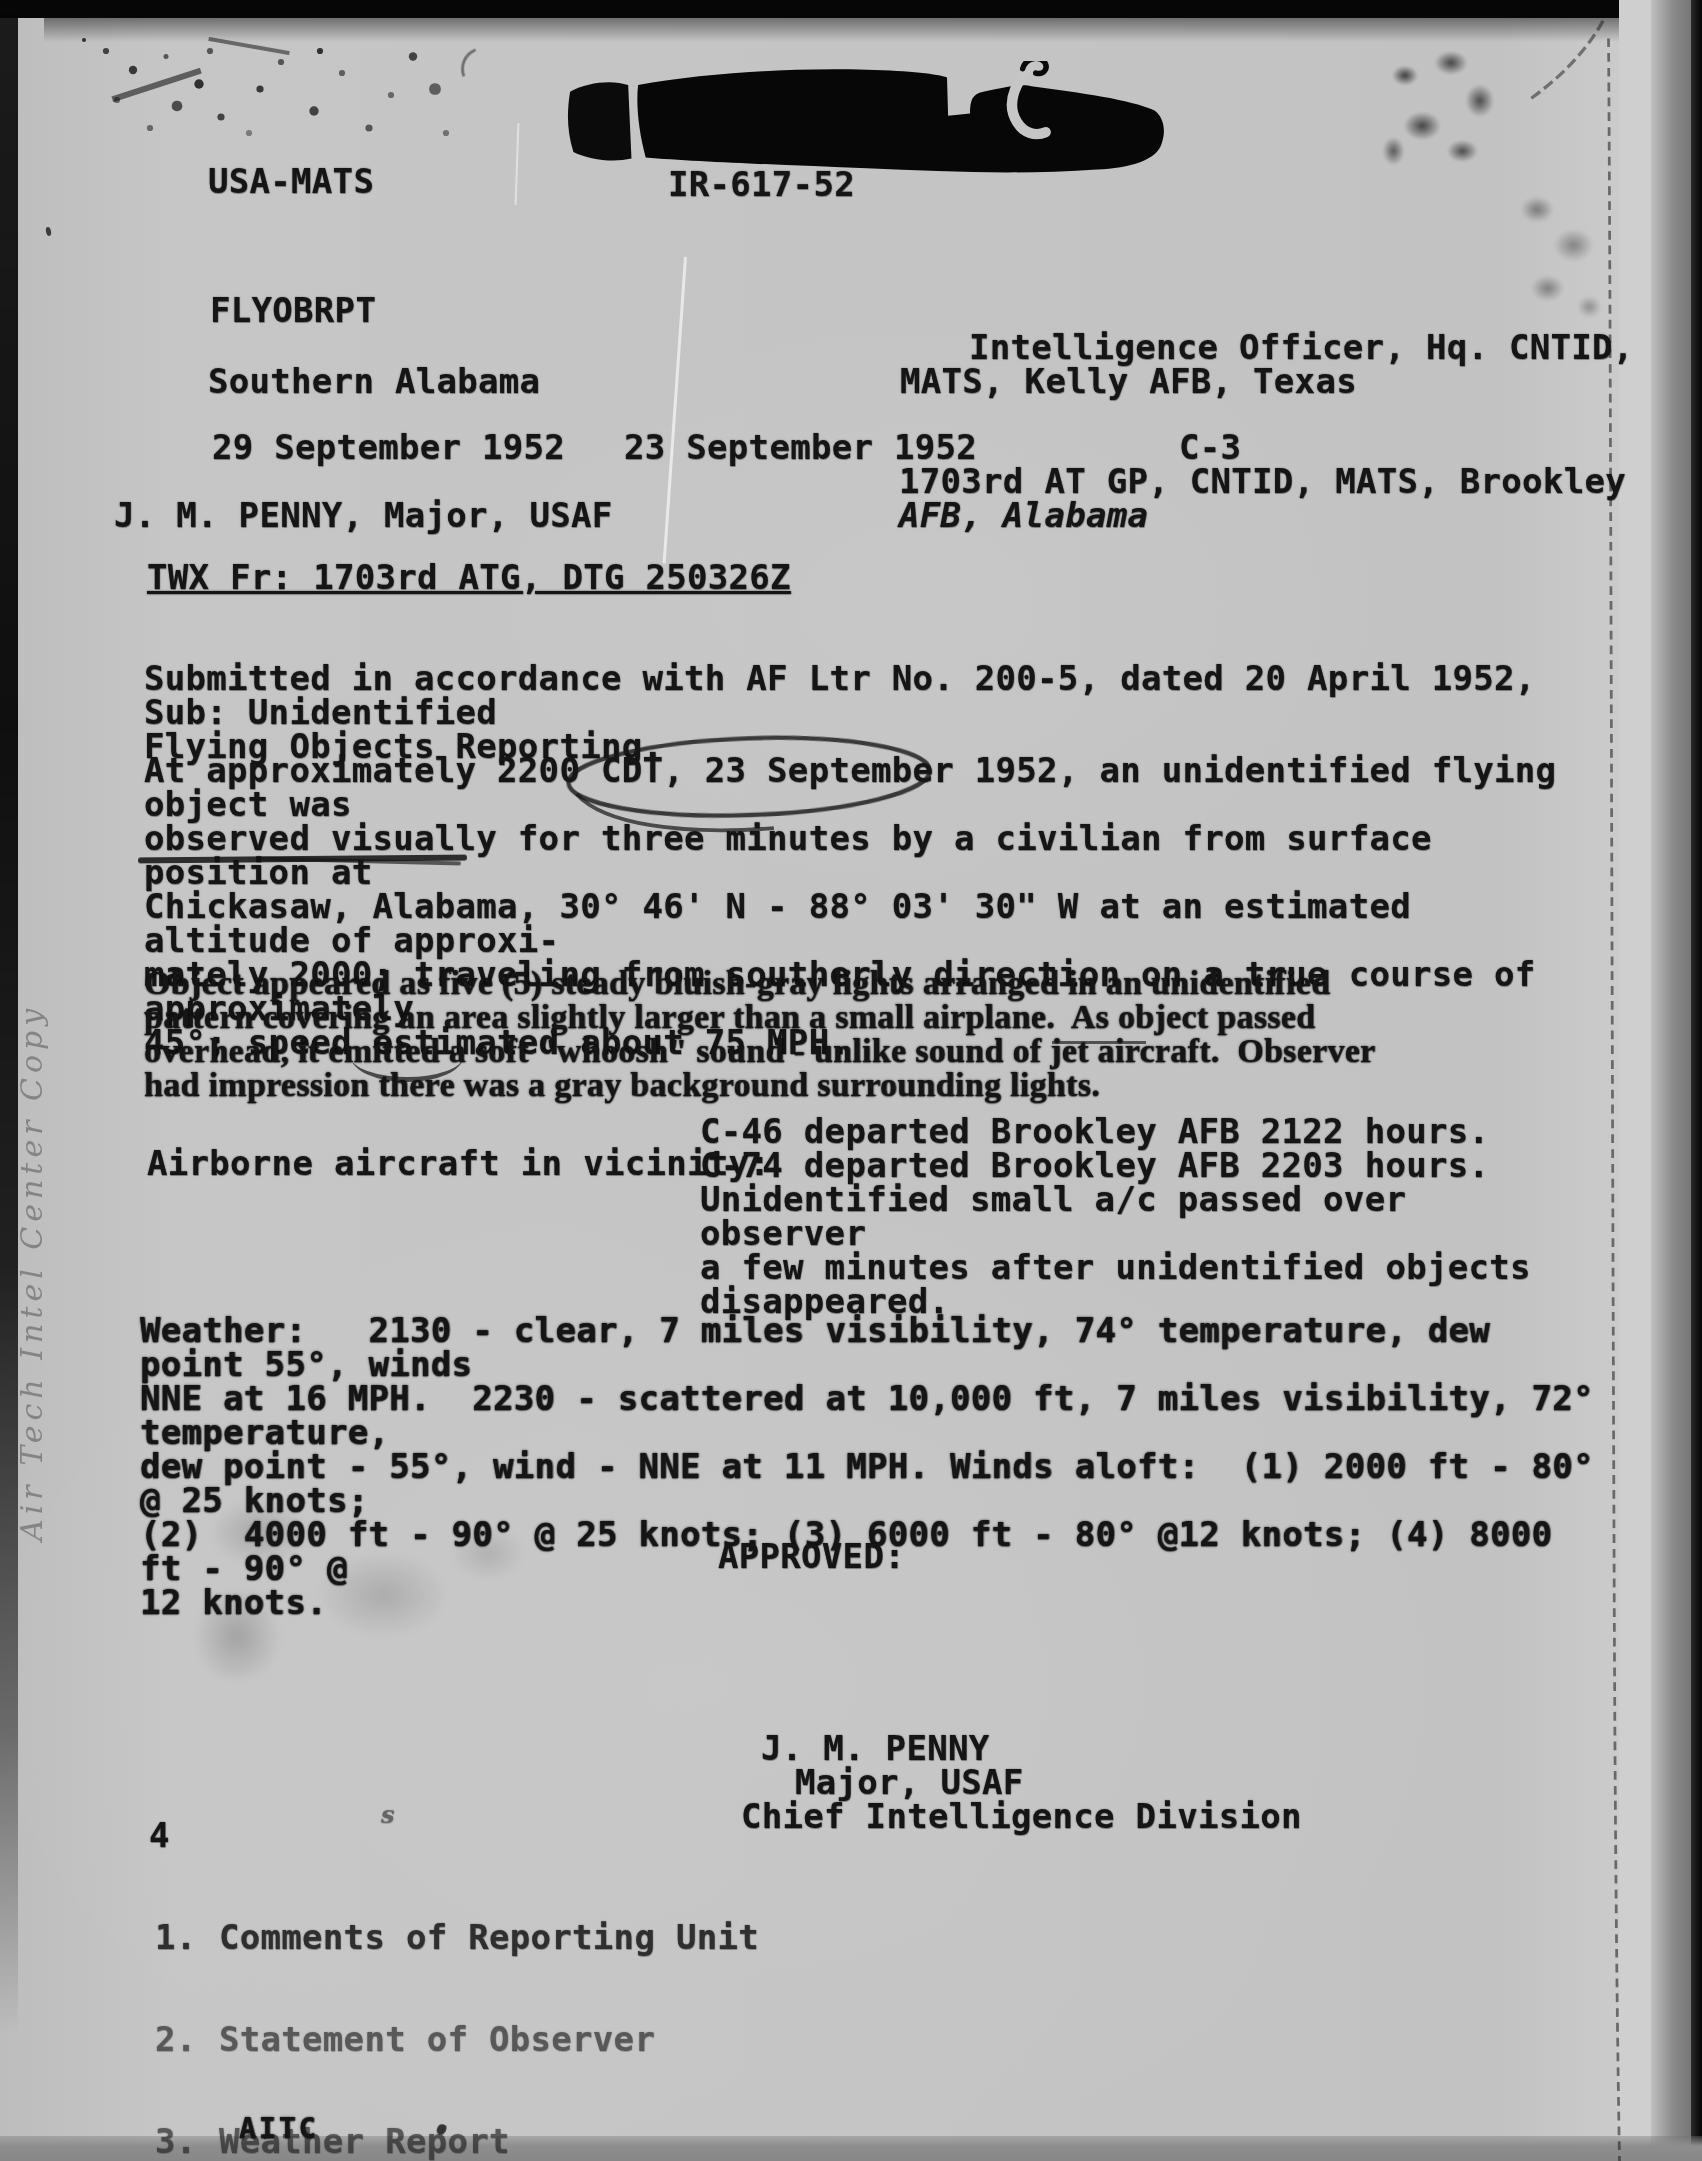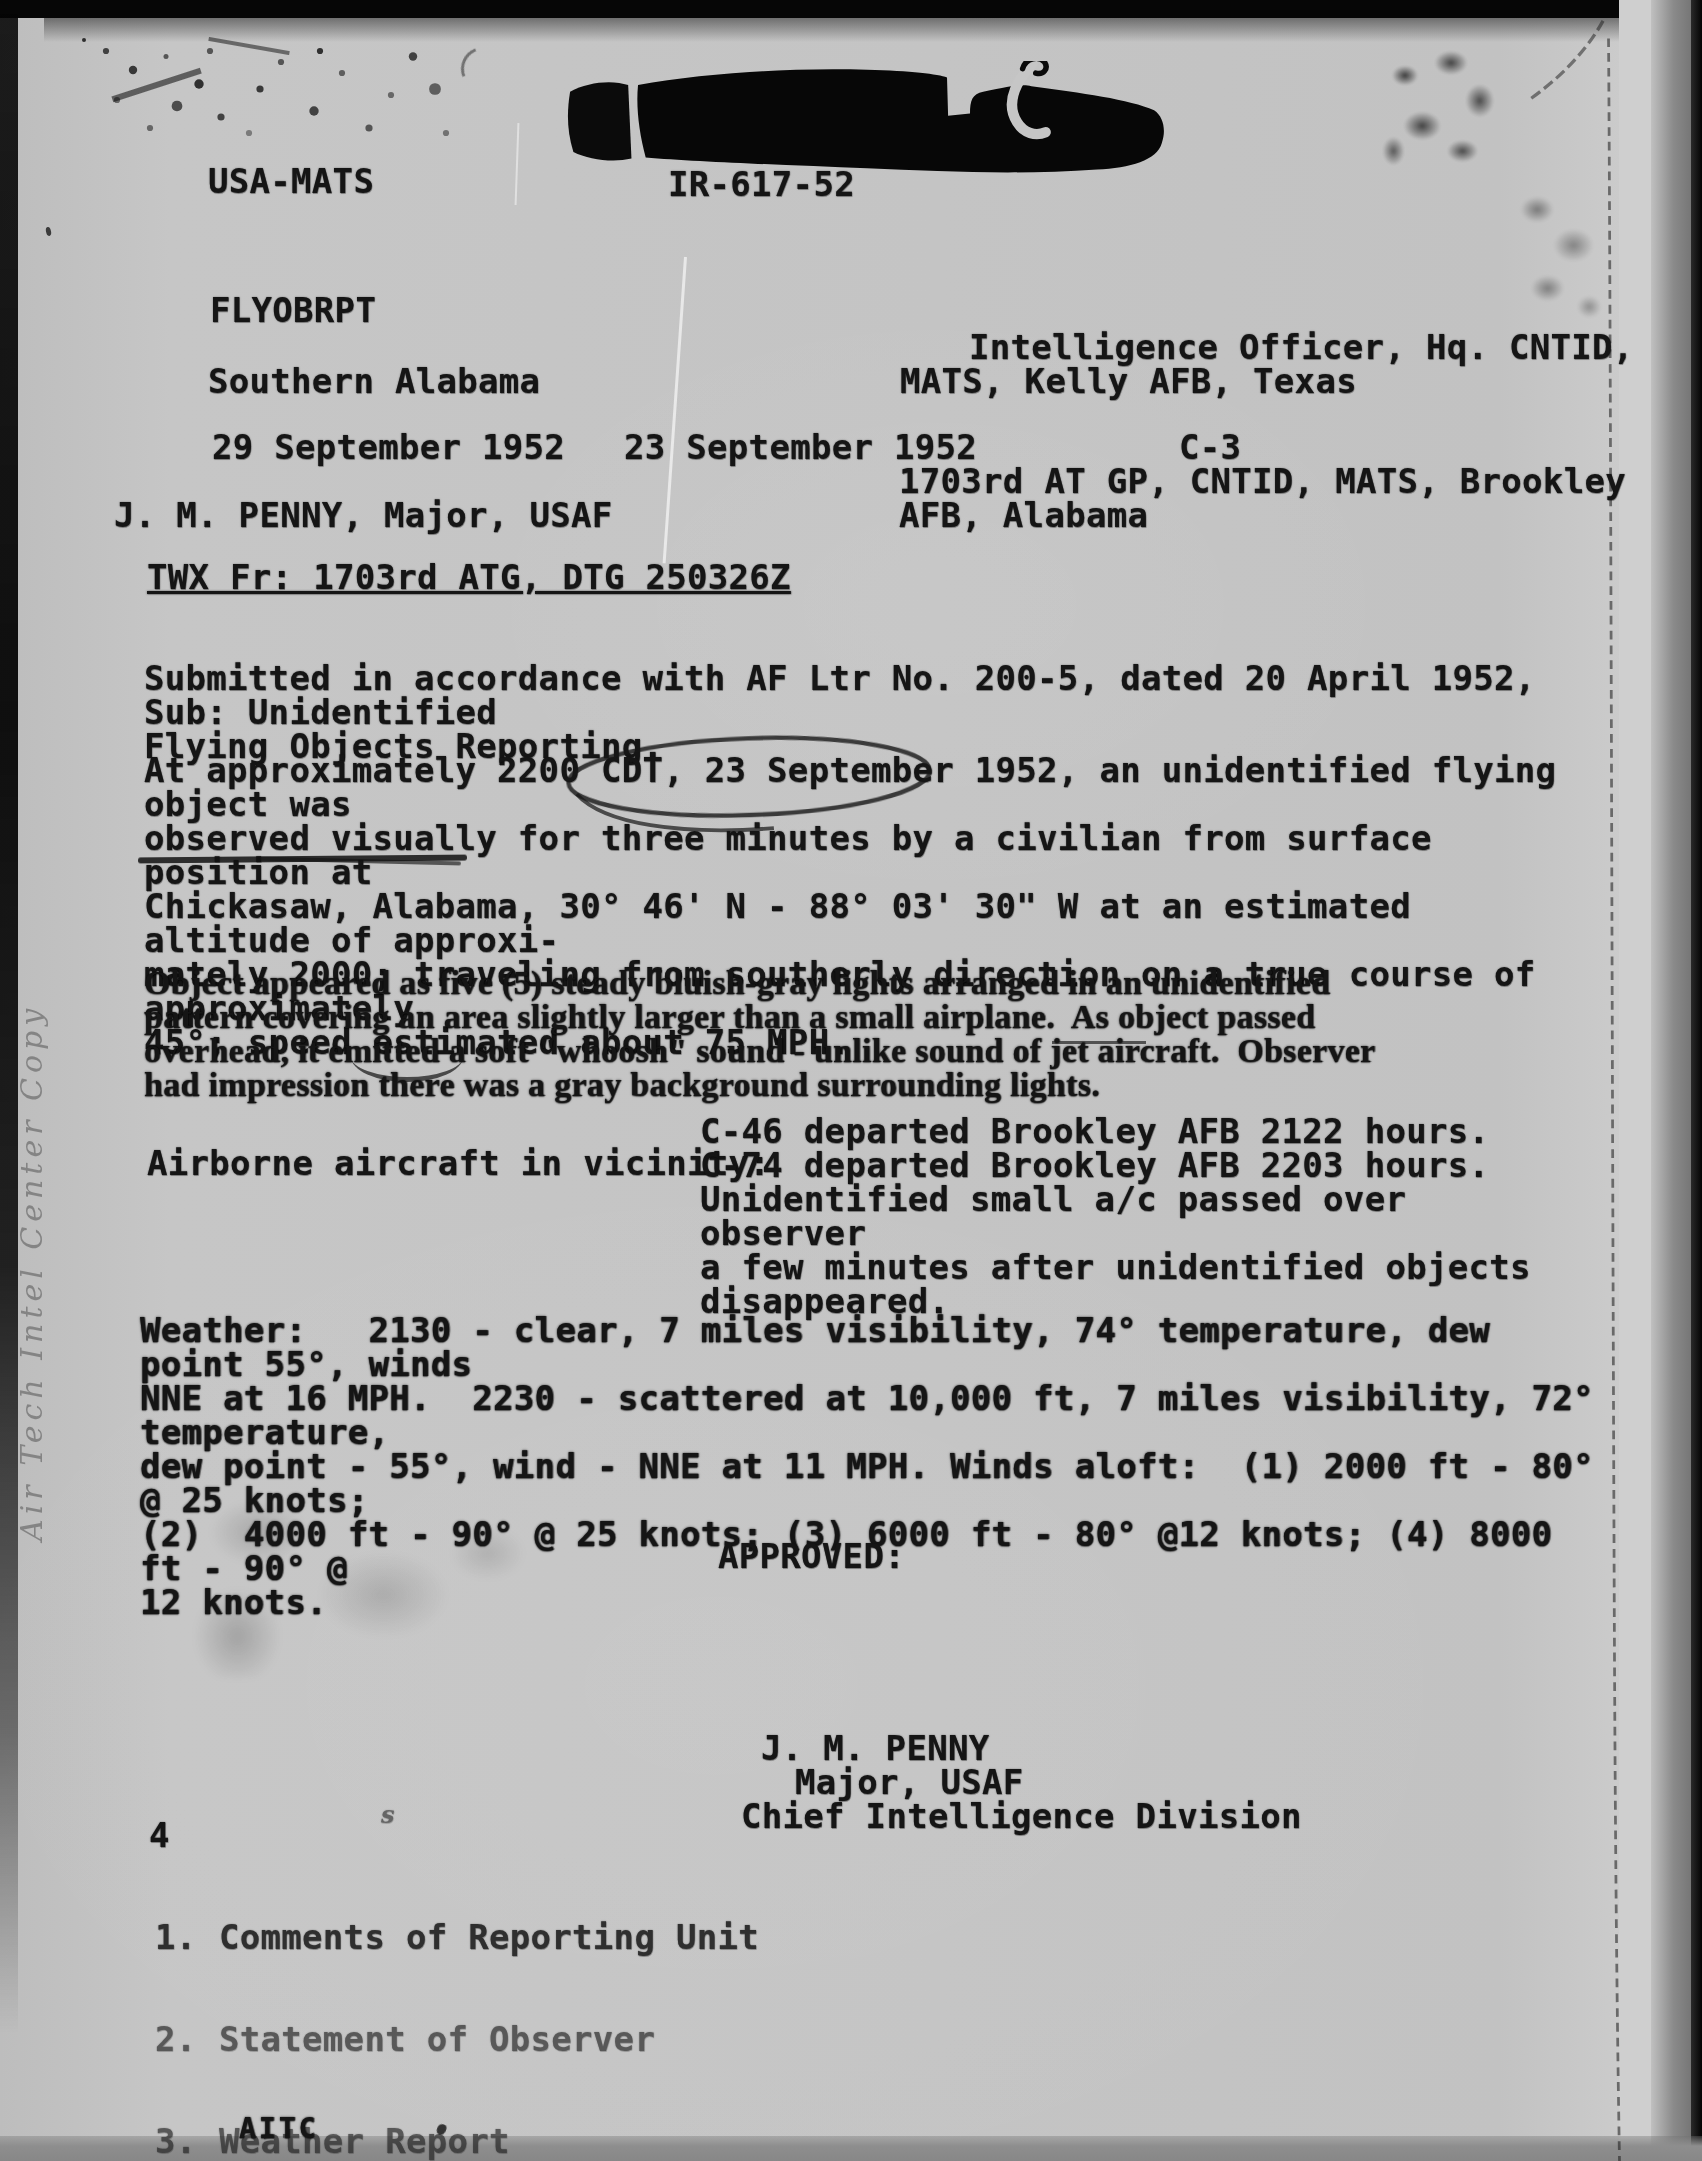--- a/index.html
+++ b/index.html
@@ -101,21 +101,21 @@
   <div class="tw" style="left:208px;top:164px;">USA-MATS</div>
   <div class="tw" style="left:668px;top:167px;">IR-617-52</div>
   <div class="tw" style="left:210px;top:293px;text-align:center;">FLYOBRPT</div>
   <div class="tw" style="left:969px;top:330px;">Intelligence Officer, Hq. CNTID,</div>
   <div class="tw" style="left:900px;top:364px;">MATS, Kelly AFB, Texas</div>
   <div class="tw" style="left:208px;top:364px;">Southern Alabama</div>
   <div class="tw" style="left:196px;top:430px;margin-left:16px;">29 September 1952</div>
   <div class="tw" style="left:624px;top:430px;">23 September 1952</div>
   <div class="tw" style="left:1179px;top:430px;">C-3</div>
   <div class="tw" style="left:899px;top:464px;">1703rd AT GP, CNTID, MATS, Brookley</div>
-  <div class="tw" style="left:899px;top:498px;">AFB, Alabama</div>
+  <div class="tw" style="left:899px;top:498px;font-style:italic;">AFB, Alabama</div>
   <div class="tw" style="left:114px;top:498px;">J. M. PENNY, Major, USAF</div>
   <div class="tw" style="left:147px;top:560px;text-decoration:underline;">TWX Fr: 1703rd ATG, DTG 250326Z</div>
 
   <div class="tw" style="left:144px;top:661px;width:1448px;">Submitted in accordance with AF Ltr No. 200-5, dated 20 April 1952, Sub: Unidentified
 Flying Objects Reporting.</div>
   <div class="tw" style="left:144px;top:753px;width:1448px;">At approximately 2200 CDT, 23 September 1952, an unidentified flying object was
 observed visually for three minutes by a civilian from surface position at
 Chickasaw, Alabama, 30° 46' N - 88° 03' 30" W at an estimated altitude of approxi-
 mately 2000; traveling from southerly direction on a true course of approximately
 45°; speed estimated about 75 MPH.</div>

